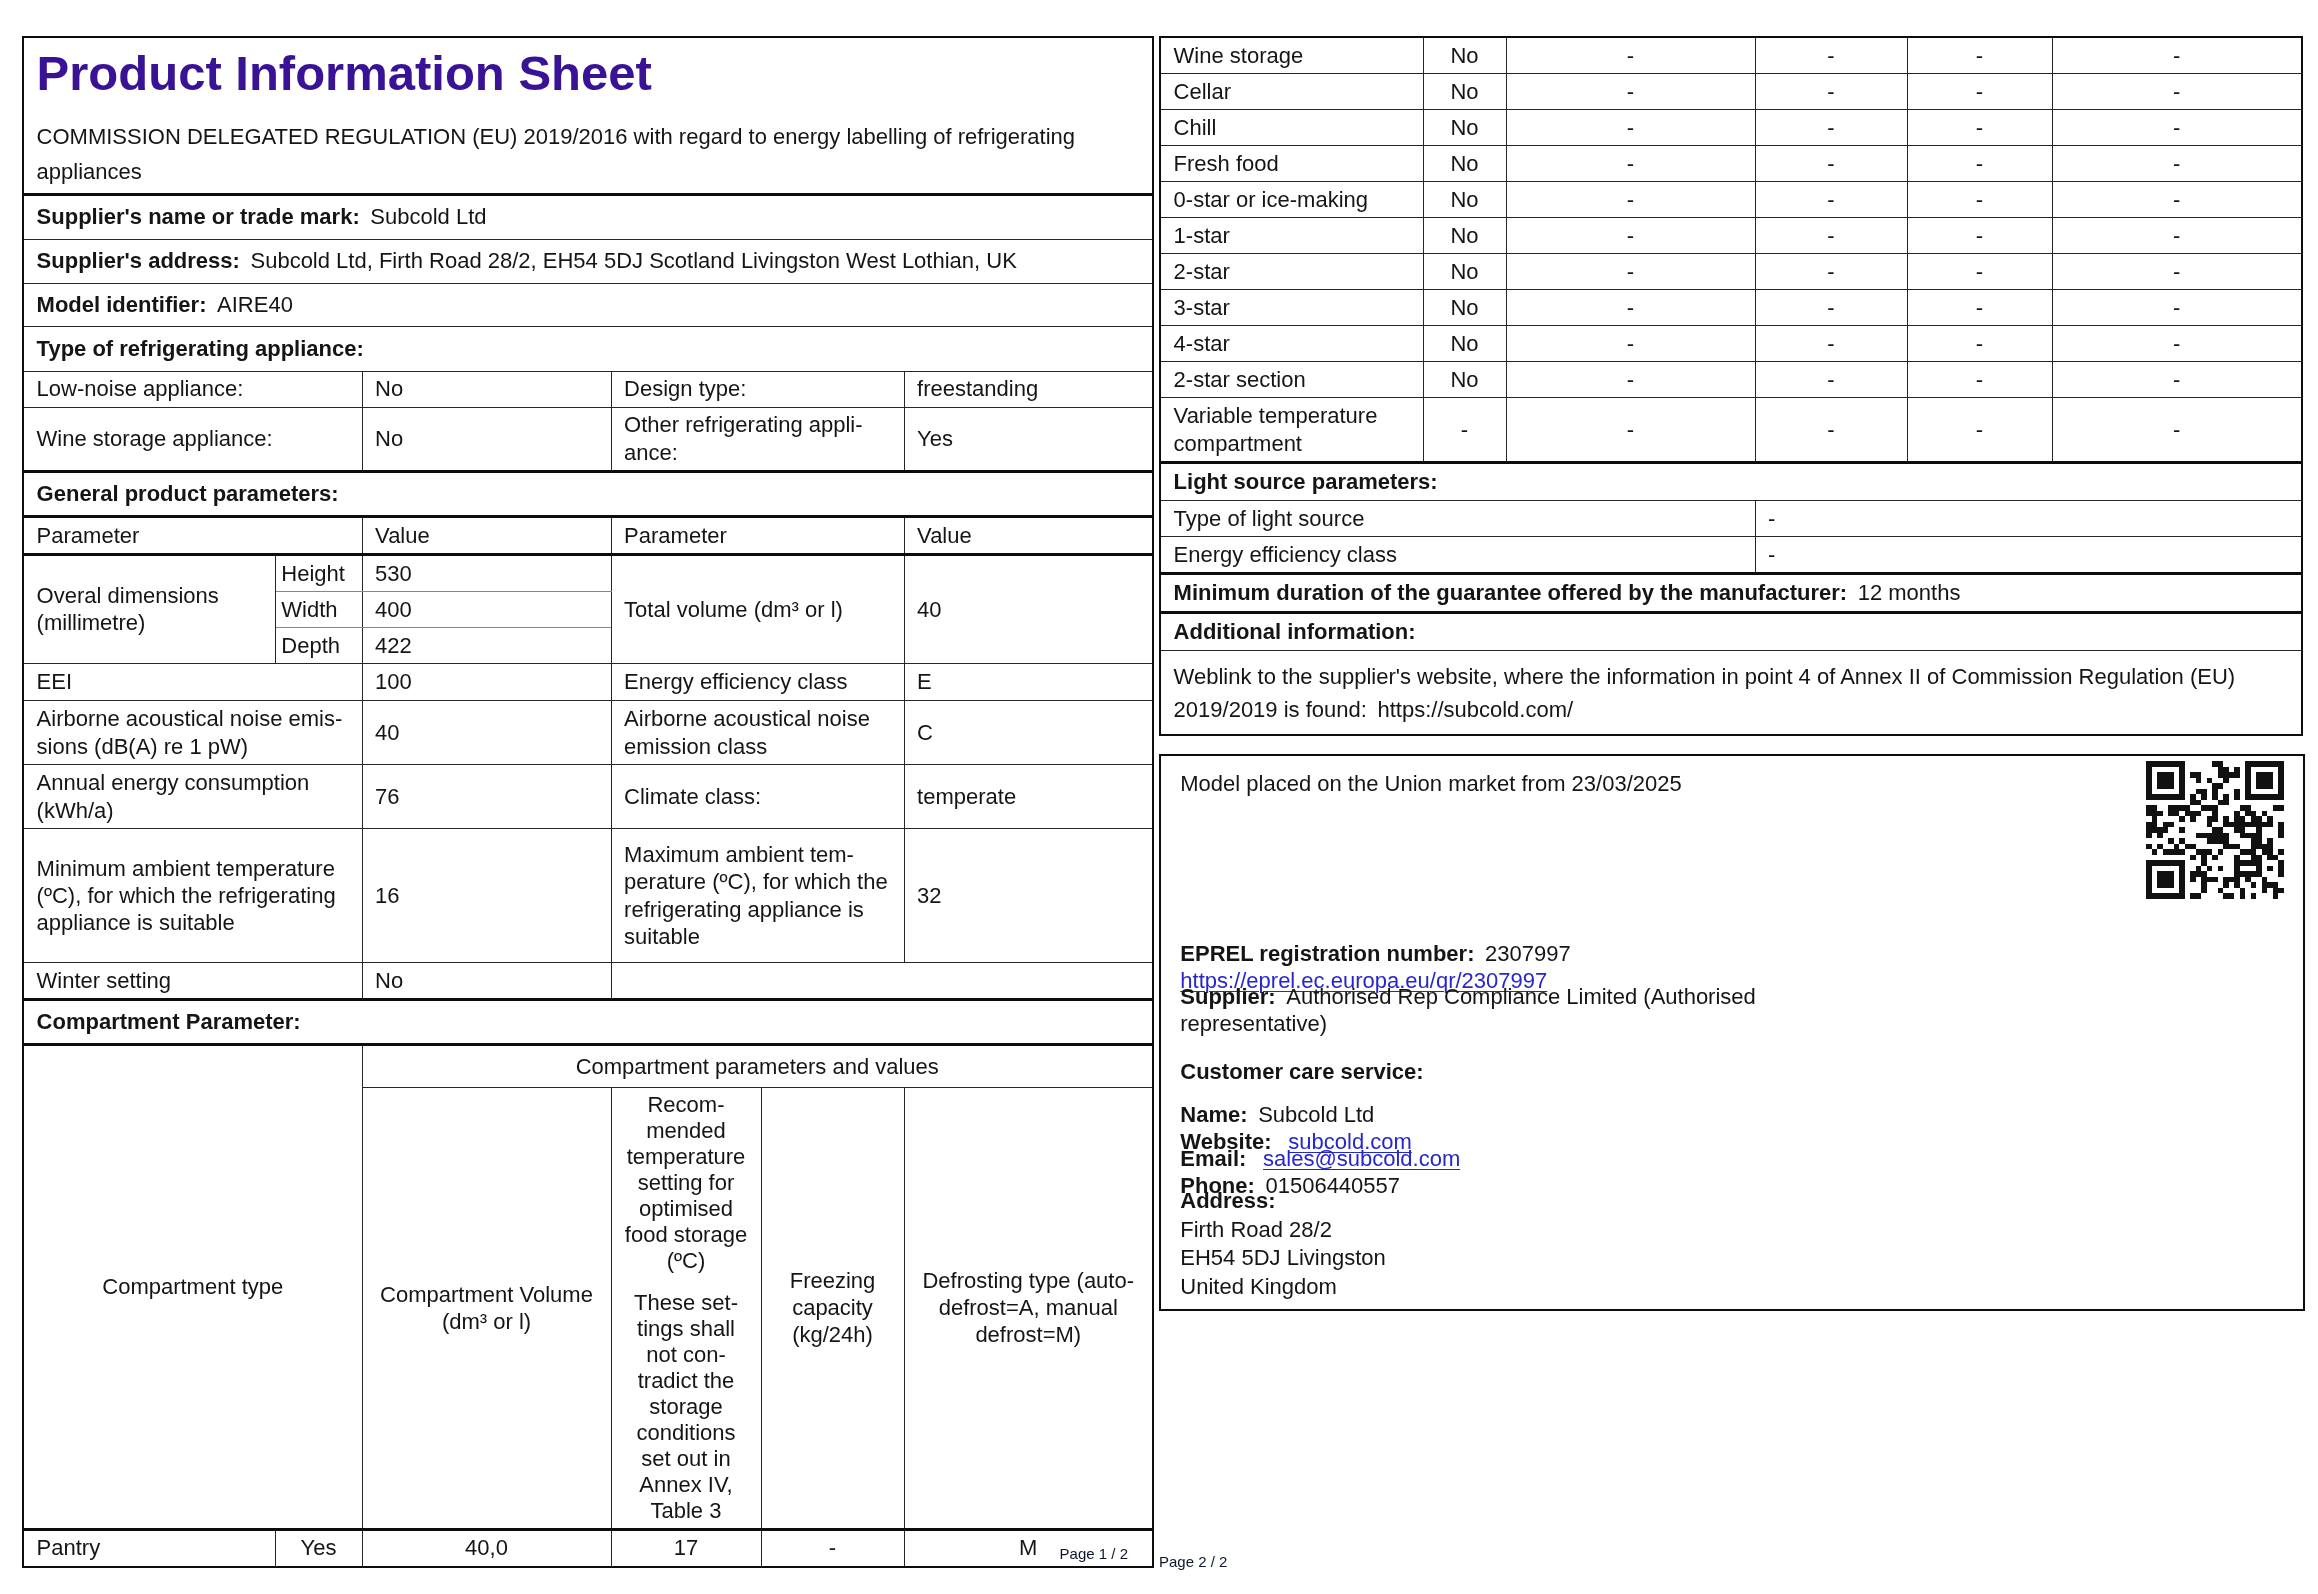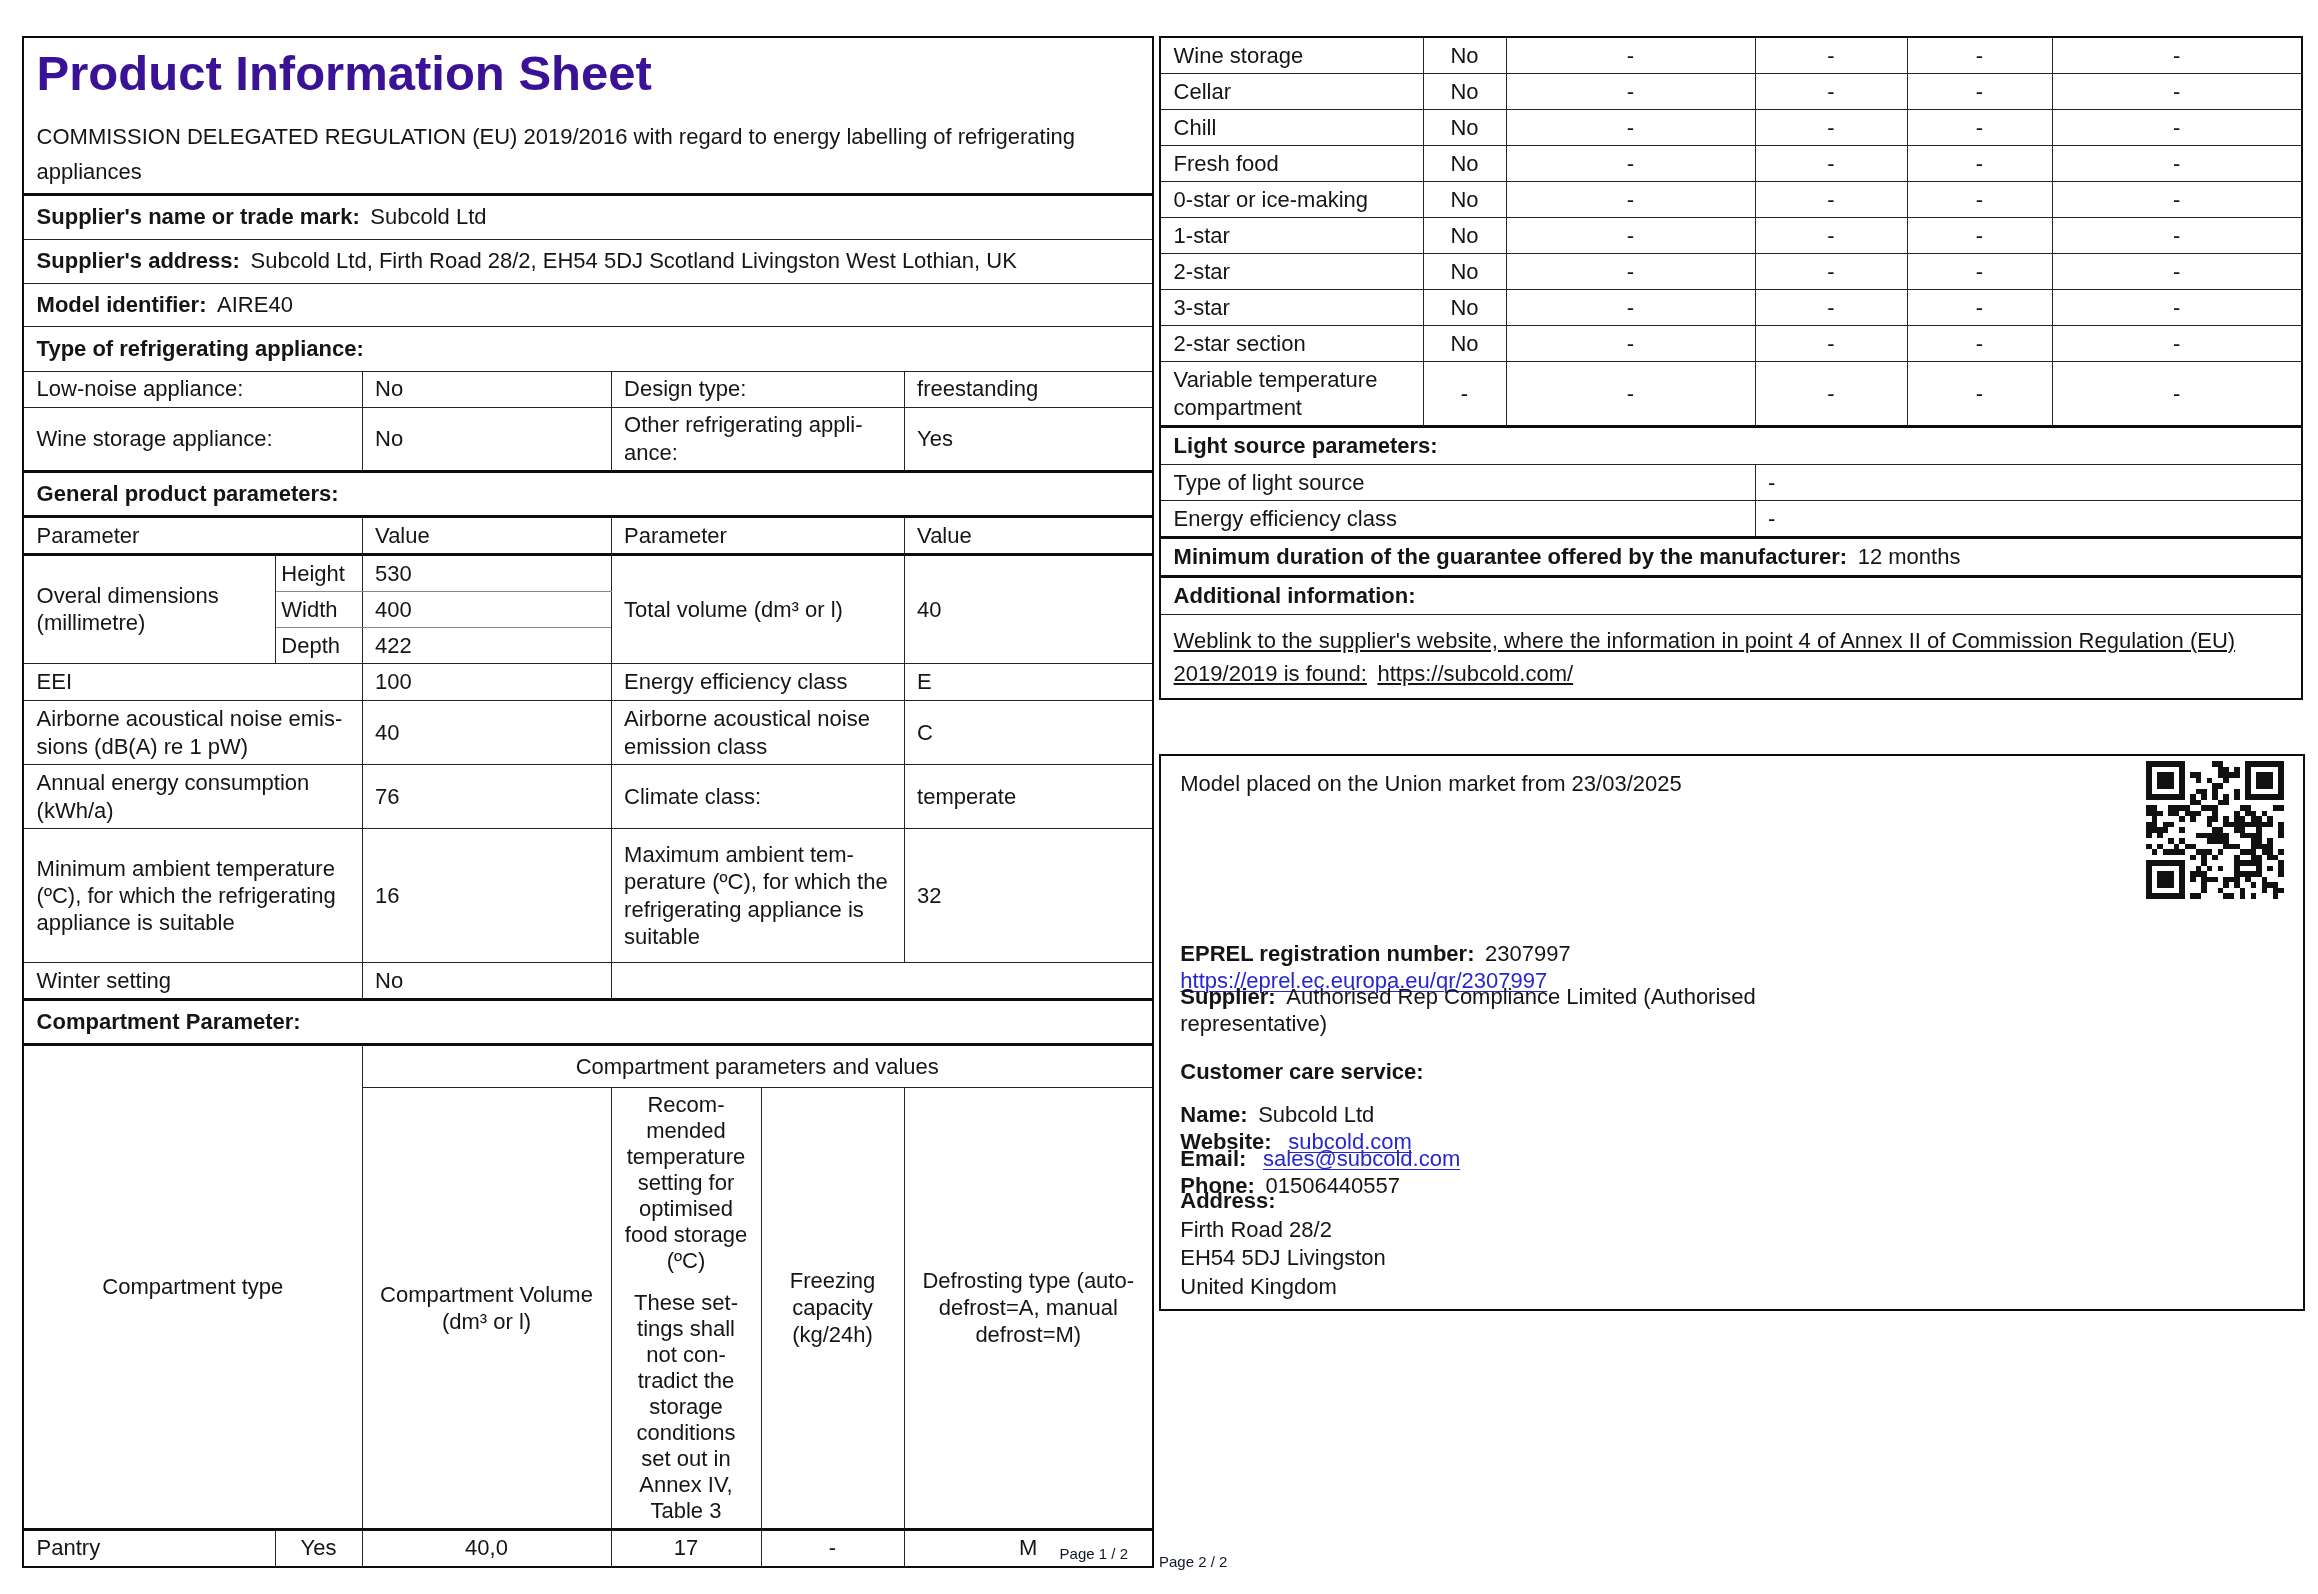--- a/index.html
+++ b/index.html
@@ -231,20 +231,28 @@
     </tr>
     <tr style="height:35px">
       <td>3-star</td>
       <td class="c">No</td>
       <td class="c">-</td>
       <td class="c">-</td>
       <td class="c">-</td>
       <td class="c">-</td>
     </tr>
     <tr style="height:35px">
+      <td>4-star</td>
+      <td class="c">No</td>
+      <td class="c">-</td>
+      <td class="c">-</td>
+      <td class="c">-</td>
+      <td class="c">-</td>
+    </tr>
+    <tr style="height:35px">
       <td>2-star section</td>
       <td class="c">No</td>
       <td class="c">-</td>
       <td class="c">-</td>
       <td class="c">-</td>
       <td class="c">-</td>
     </tr>
     <tr style="height:63px">
       <td>Variable temperature compartment</td>
       <td class="c">-</td>
@@ -267,21 +275,21 @@
     </tr>
     <tr class="tt" style="height:39px">
           <td colspan="6">
       <span class="b">Minimum duration of the guarantee offered by the manufacturer:</span><span class="v">12 months</span>
     </td>
         </tr>
     <tr class="tt" style="height:38px">
           <td colspan="6" class="b">Additional information:</td>
         </tr>
     <tr style="height:85px">
-          <td colspan="6" style="line-height:1.5;text-decoration:underline;">
+          <td colspan="6" style="line-height:1.5;">
       <span>Weblink to the supplier's website, where the information in point 4 of Annex II of Commission Regulation (EU) 2019/2019 is found:</span><span class="v">https://subcold.com/</span>
     </td>
         </tr>
   </tbody>
     </table>
 </div>
 
 <div class="box2">
   <div class="abs" style="left:19.3px;top:13.5px;">Model placed on the Union market from 23/03/2025</div>
   <div class="abs qr" style="right:19.3px;top:4.8px;"><svg viewBox="0 0 25 25" width="100%" height="100%" shape-rendering="crispEdges" fill="#111">

